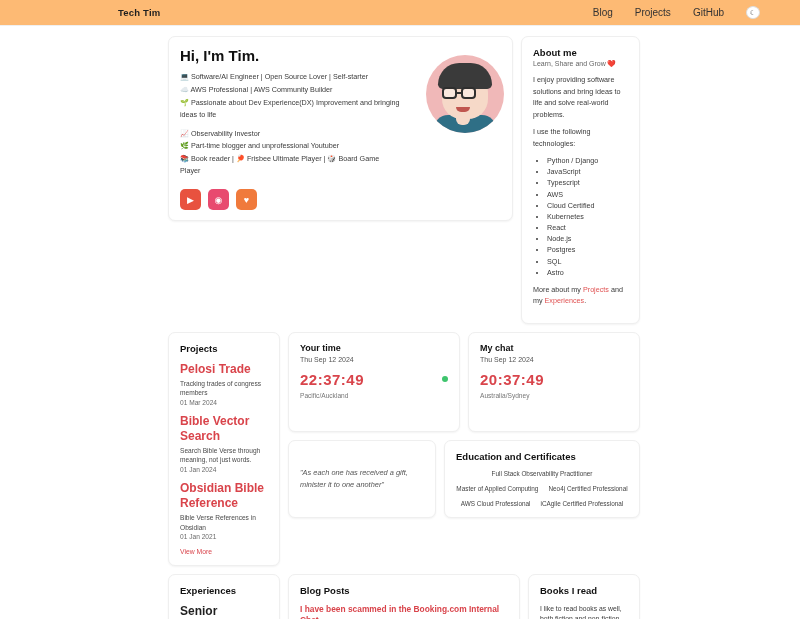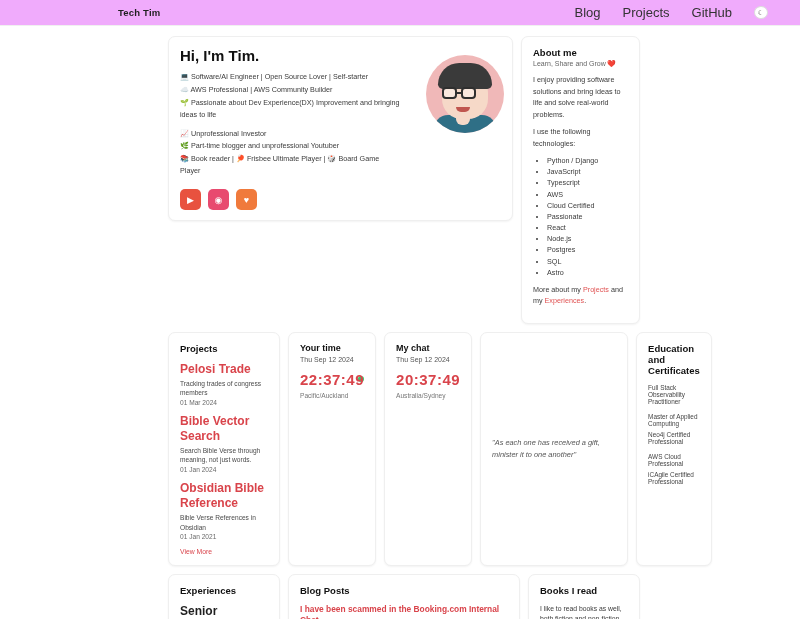--- a/index.html
+++ b/index.html
@@ -11,27 +11,27 @@
     color: #2d2d2d;
     font-size: 10px;
     overflow: hidden;
   }
   .page { width:800px; height:619px; position:relative; }
 
   
   .header {
     height: 26px;
     display:flex; align-items:center;
-    padding: 0 32px 0 118px;
+    padding: 0 40px 0 118px;
     border-bottom: 1px solid #f0f0f0;
-    background:#f0abfc;
+    background:#fdba74;
   }
   .brand { font-size: 9.5px; font-weight: 700; color:#1f1f1f; letter-spacing:.2px; }
   .nav { margin-left:auto; display:flex; align-items:center; gap:22px; }
-  .nav a { font-size:13px; color:#333; text-decoration:none; }
+  .nav a { font-size:10px; color:#333; text-decoration:none; }
   .theme-btn {
     width:13px; height:13px; border-radius:50%;
     border:1px solid #dcdcdc; background:#fff;
     display:flex; align-items:center; justify-content:center;
     font-size:7px; color:#555; cursor:pointer;
   }
 
   
   .content { padding: 10px 160px 0 168px; }
   .grid { display:flex; gap:8px; align-items:flex-start; }
@@ -144,21 +144,21 @@
 
       <div class="card hero">
         <h1>
           <span>Hi, I'm </span><span class="name">Tim.</span>
         </h1>
         <div class="hero-lines">
           <div>💻 Software/AI Engineer | Open Source Lover | Self-starter</div>
           <div>☁️ AWS Professional | AWS Community Builder</div>
           <div>🌱 Passionate about Dev Experience(DX) Improvement and bringing ideas to life</div>
           <div style="height:5px"></div>
-          <div>📈 Unprofessional Investor</div>
+          <div>📈 Observability Investor</div>
           <div>🌿 Part-time blogger and unprofessional Youtuber</div>
           <div>📚 Book reader | 🏓 Frisbee Ultimate Player | 🎲 Board Game Player</div>
         </div>
 
         <div class="hero-avatar">
           <div class="av-body"></div>
           <div class="av-collar"></div>
           <div class="av-face"></div>
           <div class="av-hair"></div>
           <div class="av-glass-l"></div>
@@ -178,21 +178,21 @@
         <h2>About me</h2>
         <div class="sub">Learn, Share and Grow ❤️</div>
         <p>I enjoy providing software solutions and bring ideas to life and solve real-world problems.</p>
         <p class="mb0">I use the following technologies:</p>
         <ul>
           <li>Python / Django</li>
           <li>JavaScript</li>
           <li>Typescript</li>
           <li>AWS</li>
           <li>Cloud Certified</li>
-          <li>Passionate</li>
+          <li>Kubernetes</li>
           <li>React</li>
           <li>Node.js</li>
           <li>Postgres</li>
           <li>SQL</li>
           <li>Astro</li>
         </ul>
         <p class="mb0">
           <span>More about my </span><a class="link" href="#">Projects</a><span> and my </span><a class="link" href="#">Experiences</a><span>.</span>
         </p>
       </div>
@@ -214,21 +214,21 @@
           <div class="item-date">01 Jan 2024</div>
         </div>
         <div class="item">
           <div class="item-title">Obsidian Bible Reference</div>
           <div class="item-desc">Bible Verse References in Obsidian</div>
           <div class="item-date">01 Jan 2021</div>
         </div>
         <div class="viewmore">View More</div>
       </div>
 
-      <div style="flex:1; display:flex; flex-direction:row; gap:8px;">
+      <div style="flex:1; display:flex; flex-direction:column; gap:8px;">
         <div style="display:flex; gap:8px;">
           <div class="card clock-card">
             <div class="clock-title">Your time</div>
             <div class="clock-date">Thu Sep 12 2024</div>
             <div class="clock-time">22:37:49</div>
             <div class="dot-green"></div>
             <div class="clock-zone">Pacific/Auckland</div>
           </div>
           <div class="card clock-card">
             <div class="clock-title">My chat</div>

